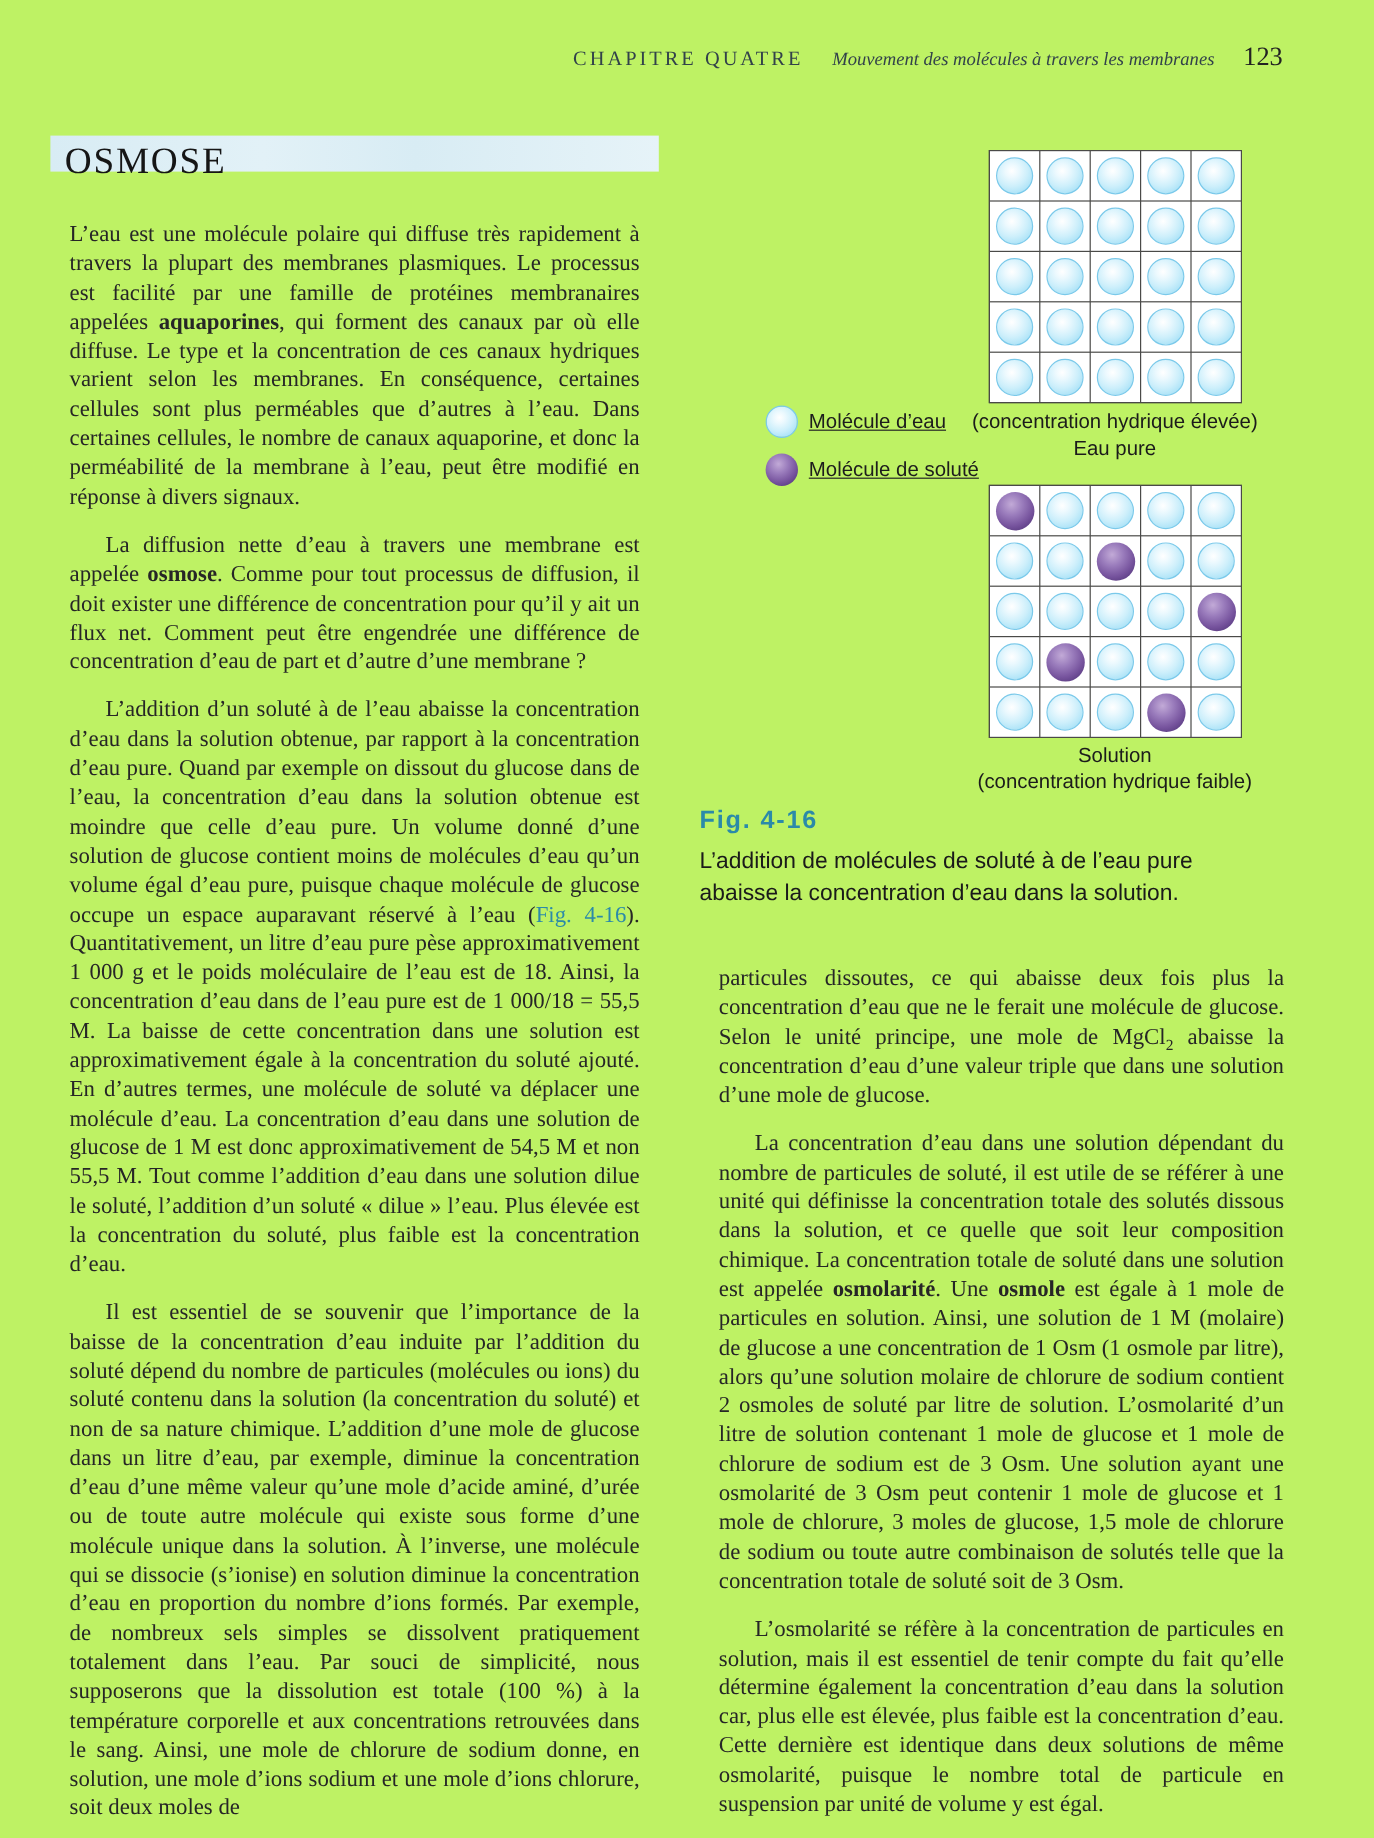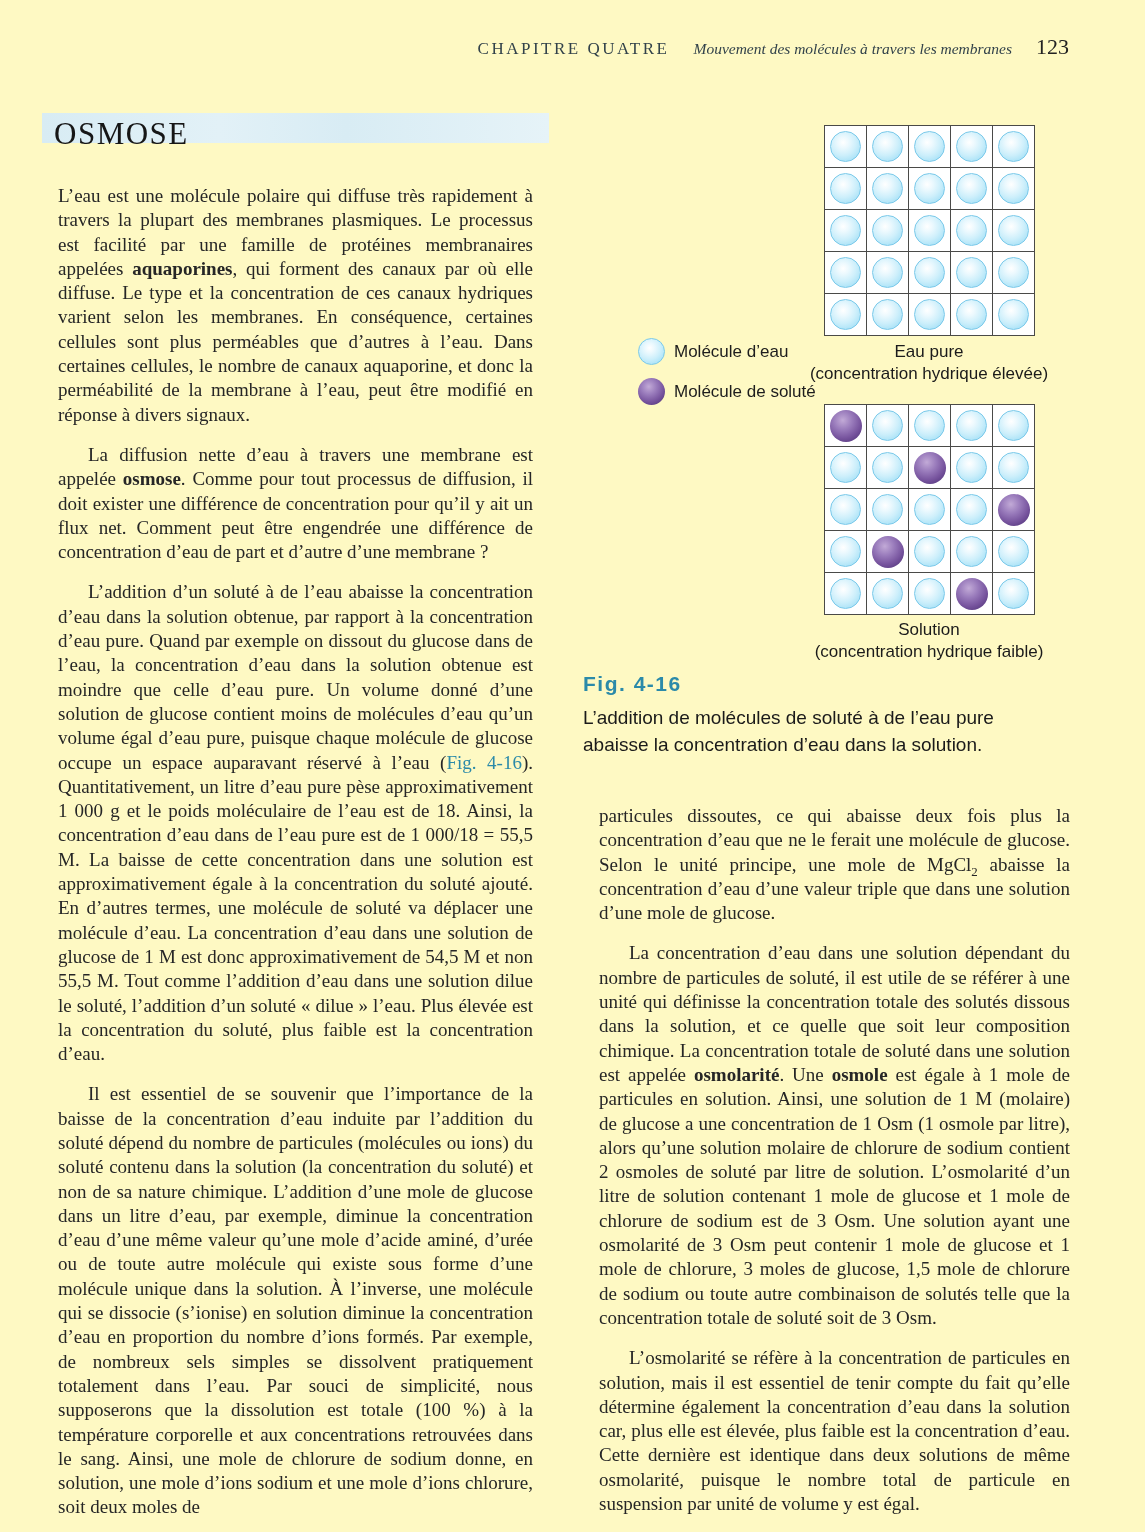--- a/index.html
+++ b/index.html
@@ -1,19 +1,19 @@
 <!DOCTYPE html>
 <html lang="fr" style="--accent-teal: #2b8aa9; --band-blue: #d8ecf4; --water-border: #7ac9ea; --solute-purple: #5a3a82; --text: #262626;"><head>
 <meta charset="utf-8">
 <style>
   html,body{margin:0;padding:0;background:#e8e8e8;}
   .page{
     position:relative;
     width:1145px;height:1532px;
-    background:#fef9c3;
+    background:#bef264;
     overflow:hidden;
     font-family:"Liberation Serif","DejaVu Serif",serif;
     color:var(--text,#262626);
   }
 
   
   .page-header{
     position:absolute;top:34px;right:76px;
     display:flex;align-items:baseline;gap:24px;
     white-space:nowrap;
@@ -67,21 +67,21 @@
   .molecule.water{
     width:29px;height:29px;
     border:1.5px solid var(--water-border,#7ac9ea);
     background:radial-gradient(circle at 42% 36%,#ffffff 0%,#ecf9fe 22%,#cdeffb 52%,#a9e2f7 80%,#96d9f4 100%);
   }
   .molecule.solute{
     width:32px;height:32px;
     background:radial-gradient(circle at 40% 32%,#c2aad7 0%,#9a7cbc 32%,#77549e 62%,#583a80 86%,#472c6b 100%);
   }
   .legend{position:absolute;left:55px;top:226px;width:190px;}
-  .legend-row{display:flex;align-items:center;gap:9px;margin-bottom:13px;}
+  .legend-row{display:flex;align-items:center;gap:9px;margin-bottom:13px;text-decoration:underline;}
   .legend-icon.water{width:25px;height:25px;}
   .legend-icon.solute{width:27px;height:27px;}
   .legend-label{
     font-family:"Liberation Sans","DejaVu Sans",sans-serif;
     font-size:17px;color:#1d1d1d;white-space:nowrap;
   }
   .grid-caption{
     position:absolute;left:166px;width:360px;
     font-family:"Liberation Sans","DejaVu Sans",sans-serif;
     font-size:17px;line-height:21.5px;color:#1b1b1b;
@@ -212,22 +212,22 @@
           <span class="molecule water legend-icon water"></span>
           <span class="legend-label">Molécule d’eau</span>
         </div>
         <div class="legend-row">
           <span class="molecule solute legend-icon solute"></span>
           <span class="legend-label">Molécule de soluté</span>
         </div>
       </div>
 
       <div class="grid-caption top">
+        <div>(concentration hydrique élevée)</div>
         <div>Eau pure</div>
-        <div>(concentration hydrique élevée)</div>
       </div>
 
       <div class="grid grid-bottom">
           <div class="grid-cell">
             <div class="molecule solute"></div>
           </div>
           <div class="grid-cell">
             <div class="molecule water"></div>
           </div>
           <div class="grid-cell">

